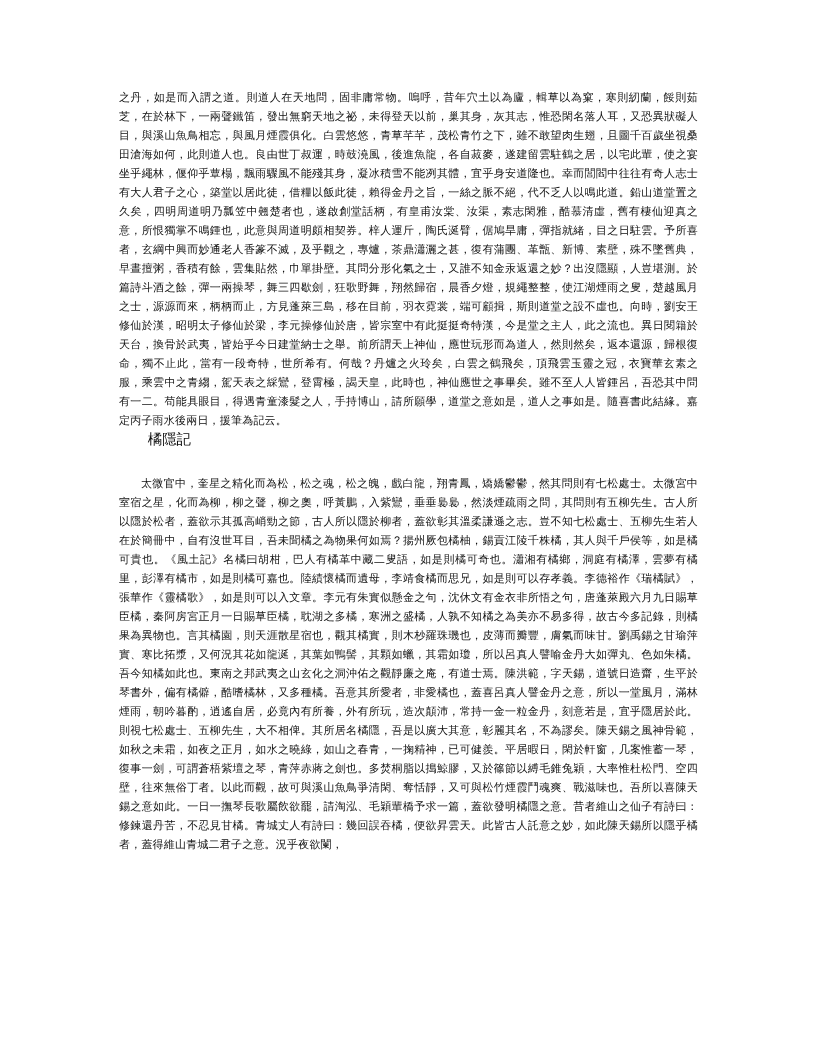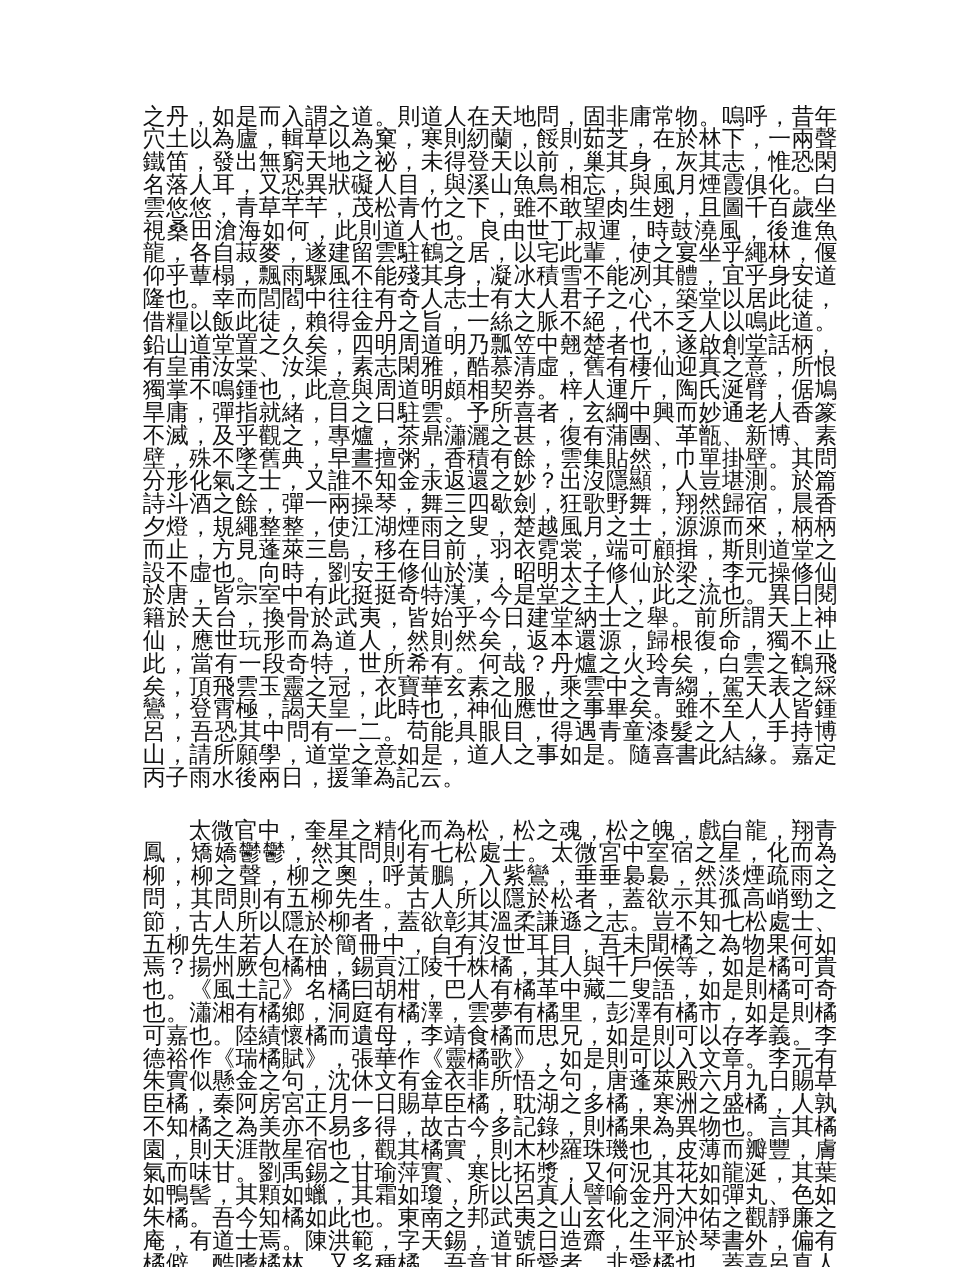--- a/index.html
+++ b/index.html
@@ -15,21 +15,21 @@
     color: #111111;
   }
   .page {
     position: absolute;
     left: 119px;
     top: 88px;
     width: 579px;
   }
   .para {
     margin: 0;
-    font-size: 19px;
+    font-size: 11px;
     line-height: 19px;
     text-align: justify;
     text-justify: inter-ideograph;
     letter-spacing: 0.2px;
     word-break: break-all;
     overflow-wrap: break-word;
   }
   .para.indent {
     text-indent: 2em;
     margin-top: 25px;
@@ -40,14 +40,15 @@
     line-height: 19px;
     text-indent: 2em;
     font-weight: normal;
   }
 </style>
 </head>
 <body>
 
 <div class="page">
   <p class="para">之丹，如是而入謂之道。則道人在天地問，固非庸常物。嗚呼，昔年穴土以為廬，輯草以為窠，寒則紉蘭，餒則茹芝，在於林下，一兩聲鐵笛，發出無窮天地之祕，未得登天以前，巢其身，灰其志，惟恐閑名落人耳，又恐異狀礙人目，與溪山魚鳥相忘，與風月煙霞俱化。白雲悠悠，青草芊芊，茂松青竹之下，雖不敢望肉生翅，且圖千百歲坐視桑田滄海如何，此則道人也。良由世丁叔運，時鼓澆風，後進魚龍，各自菽麥，遂建留雲駐鶴之居，以宅此輩，使之宴坐乎繩林，偃仰乎蕈榻，飄雨驟風不能殘其身，凝冰積雪不能冽其體，宜乎身安道隆也。幸而閭閻中往往有奇人志士有大人君子之心，築堂以居此徒，借糧以飯此徒，賴得金丹之旨，一絲之脈不絕，代不乏人以鳴此道。鉛山道堂置之久矣，四明周道明乃瓢笠中翹楚者也，遂啟創堂話柄，有皇甫汝棠、汝渠，素志閑雅，酷慕清虛，舊有棲仙迎真之意，所恨獨掌不鳴鍾也，此意與周道明頗相契券。梓人運斤，陶氏涎臂，倨鳩旱庸，彈指就緒，目之日駐雲。予所喜者，玄綱中興而妙通老人香篆不滅，及乎觀之，專爐，茶鼎瀟灑之甚，復有蒲團、革甑、新博、素壁，殊不墜舊典，早晝擅粥，香積有餘，雲集貼然，巾單掛壁。其問分形化氣之士，又誰不知金汞返還之妙？出沒隱顯，人豈堪測。於篇詩斗酒之餘，彈一兩操琴，舞三四歇劍，狂歌野舞，翔然歸宿，晨香夕燈，規繩整整，使江湖煙雨之叟，楚越風月之士，源源而來，柄柄而止，方見蓬萊三島，移在目前，羽衣霓裳，端可顧揖，斯則道堂之設不虛也。向時，劉安王修仙於漢，昭明太子修仙於梁，李元操修仙於唐，皆宗室中有此挺挺奇特漢，今是堂之主人，此之流也。異日閱籍於天台，換骨於武夷，皆始乎今日建堂納士之舉。前所謂天上神仙，應世玩形而為道人，然則然矣，返本還源，歸根復命，獨不止此，當有一段奇特，世所希有。何哉？丹爐之火玲矣，白雲之鶴飛矣，頂飛雲玉靈之冠，衣寶華玄素之服，乘雲中之青縐，駕天表之綵鸞，登霄極，謁天皇，此時也，神仙應世之事畢矣。雖不至人人皆鍾呂，吾恐其中問有一二。苟能具眼目，得遇青童漆髮之人，手持博山，請所願學，道堂之意如是，道人之事如是。隨喜書此結緣。嘉定丙子雨水後兩日，援筆為記云。</p>
+  <h2 class="section-title">橘隱記</h2>
   <p class="para indent">太微官中，奎星之精化而為松，松之魂，松之魄，戲白龍，翔青鳳，矯嬌鬱鬱，然其問則有七松處士。太微宮中室宿之星，化而為柳，柳之聲，柳之奧，呼黃鵬，入紫鸞，垂垂裊裊，然淡煙疏雨之問，其問則有五柳先生。古人所以隱於松者，蓋欲示其孤高峭勁之節，古人所以隱於柳者，蓋欲彰其溫柔謙遜之志。豈不知七松處士、五柳先生若人在於簡冊中，自有沒世耳目，吾未聞橘之為物果何如焉？揚州厥包橘柚，錫貢江陵千株橘，其人與千戶侯等，如是橘可貴也。《風土記》名橘曰胡柑，巴人有橘革中藏二叟語，如是則橘可奇也。瀟湘有橘鄉，洞庭有橘澤，雲夢有橘里，彭澤有橘市，如是則橘可嘉也。陸績懷橘而遺母，李靖食橘而思兄，如是則可以存孝義。李德裕作《瑞橘賦》，張華作《靈橘歌》，如是則可以入文章。李元有朱實似懸金之句，沈休文有金衣非所悟之句，唐蓬萊殿六月九日賜草臣橘，秦阿房宮正月一日賜草臣橘，耽湖之多橘，寒洲之盛橘，人孰不知橘之為美亦不易多得，故古今多記錄，則橘果為異物也。言其橘園，則天涯散星宿也，觀其橘實，則木杪羅珠璣也，皮薄而瓣豐，膚氣而味甘。劉禹錫之甘瑜萍實、寒比拓漿，又何況其花如龍涎，其葉如鴨髻，其顆如蠟，其霜如瓊，所以呂真人譬喻金丹大如彈丸、色如朱橘。吾今知橘如此也。東南之邦武夷之山玄化之洞沖佑之觀靜廉之庵，有道士焉。陳洪範，字天錫，道號日造齋，生平於琴書外，偏有橘僻，酷嗜橘林，又多種橘。吾意其所愛者，非愛橘也，蓋喜呂真人譬金丹之意，所以一堂風月，滿林煙雨，朝吟暮酌，逍遙自居，必竟內有所養，外有所玩，造次顛沛，常持一金一粒金丹，刻意若是，宜乎隱居於此。則視七松處士、五柳先生，大不相俾。其所居名橘隱，吾是以廣大其意，彰麗其名，不為謬矣。陳天錫之風神骨範，如秋之未霜，如夜之正月，如水之曉綠，如山之春青，一掬精神，已可健羨。平居暇日，閑於軒窗，几案惟蓄一琴，復事一劍，可謂蒼梧紫壇之琴，青萍赤蔣之劍也。多焚桐脂以搗鯨膠，又於篠節以縛毛錐兔穎，大率惟杜松門、空四壁，往來無俗丁者。以此而觀，故可與溪山魚鳥爭清閑、奪恬靜，又可與松竹煙霞鬥魂爽、戰滋味也。吾所以喜陳天錫之意如此。一日一撫琴長歌屬飲欲罷，請淘泓、毛穎輩橋予求一篇，蓋欲發明橘隱之意。昔者維山之仙子有詩曰：修鍊還丹苦，不忍見甘橘。青城丈人有詩曰：幾回誤吞橘，便欲昇雲天。此皆古人託意之妙，如此陳天錫所以隱乎橘者，蓋得維山青城二君子之意。況乎夜欲闌，</p>
 </div>
 
 </body></html>

